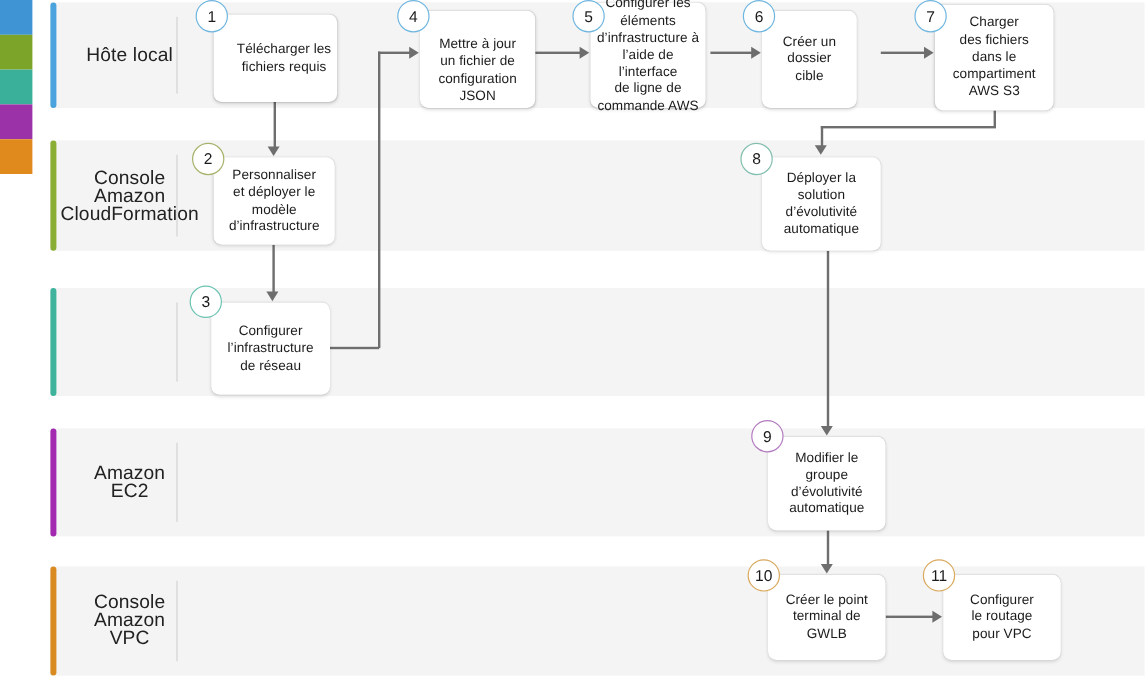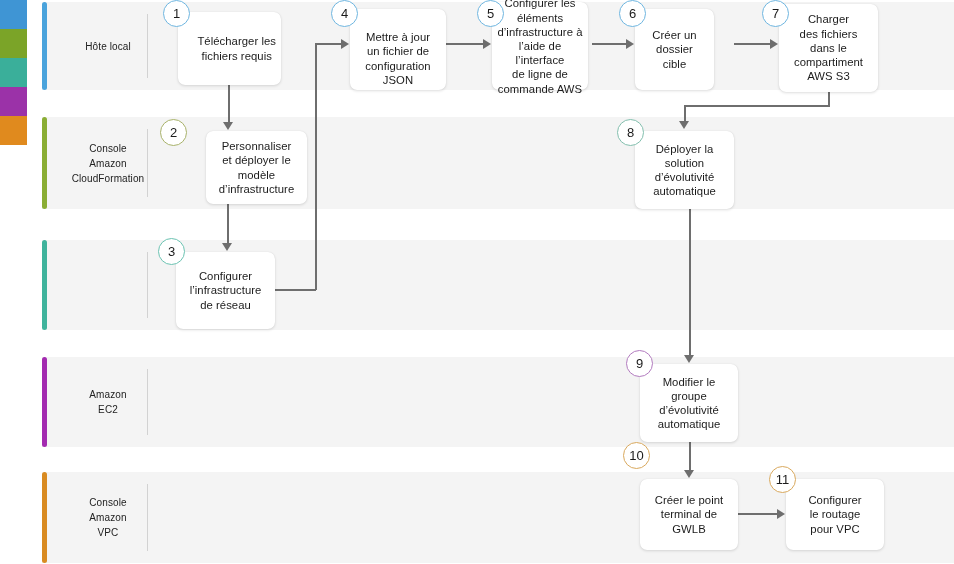--- a/index.html
+++ b/index.html
@@ -44,21 +44,21 @@
   .lane-label {
     position: absolute;
     left: 14px;
     width: 104px;
     top: 0;
     bottom: 0;
     display: flex;
     align-items: center;
     justify-content: center;
     text-align: center;
-    font-size: 10px;
+    font-size: 16px;
     color: #222222;
     line-height: 15px;
     letter-spacing: 0.1px;
   }
   .lane-divider {
     position: absolute;
     width: 1px;
     background: #d2d2d2;
     left: 105px;
   }
@@ -203,21 +203,21 @@
       <div>
         <div class="conn conn-h" style="left: 738px; top: 513px; width: 40px;"></div>
         <div class="arrowhead arrow-right" style="left: 777px; top: 509px;"></div>
       </div>
     </div>
   <div id="steps">
       <div class="step" style="left: 178px; top: 12px; width: 103px; height: 73px; justify-content: flex-end;">
         <div class="step-text">Télécharger les<br>fichiers requis</div>
       </div>
       <div class="badge" style="left: 163px; top: 0px; border-color: rgb(111, 182, 224);">1</div>
-      <div class="step" style="left: 178px; top: 131px; width: 101px; height: 73px; margin-left: 28px;">
+      <div class="step" style="left: 178px; top: 131px; width: 101px; height: 73px;">
         <div class="step-text">Personnaliser<br>et déployer le<br>modèle<br>d’infrastructure</div>
       </div>
       <div class="badge" style="left: 160px; top: 119px; border-color: rgb(168, 178, 106);">2</div>
       <div class="step" style="left: 176px; top: 252px; width: 99px; height: 77px;">
         <div class="step-text">Configurer<br>l’infrastructure<br>de réseau</div>
       </div>
       <div class="badge" style="left: 158px; top: 238px; border-color: rgb(108, 195, 178);">3</div>
       <div class="step" style="left: 350px; top: 9px; width: 96px; height: 81px; align-items: flex-end;">
         <div class="step-text">Mettre à jour<br>un fichier de<br>configuration<br>JSON</div>
       </div>
@@ -238,19 +238,19 @@
         <div class="step-text">Déployer la<br>solution<br>d’évolutivité<br>automatique</div>
       </div>
       <div class="badge" style="left: 617px; top: 119px; border-color: rgb(131, 191, 174);">8</div>
       <div class="step" style="left: 640px; top: 364px; width: 98px; height: 78px;">
         <div class="step-text">Modifier le<br>groupe<br>d’évolutivité<br>automatique</div>
       </div>
       <div class="badge" style="left: 626px; top: 350px; border-color: rgb(178, 123, 191);">9</div>
       <div class="step" style="left: 640px; top: 479px; width: 98px; height: 71px;">
         <div class="step-text">Créer le point<br>terminal de<br>GWLB</div>
       </div>
-      <div class="badge" style="left: 623px; top: 442px; border-color: rgb(217, 169, 94);">10</div>
+      <div class="badge" style="left: 623px; top: 466px; border-color: rgb(217, 169, 94);">10</div>
       <div class="step" style="left: 786px; top: 479px; width: 98px; height: 71px;">
         <div class="step-text">Configurer<br>le routage<br>pour VPC</div>
       </div>
       <div class="badge" style="left: 769px; top: 466px; border-color: rgb(217, 169, 94); text-align: center;">11</div>
     </div>
 </div>
 
 </body></html>

